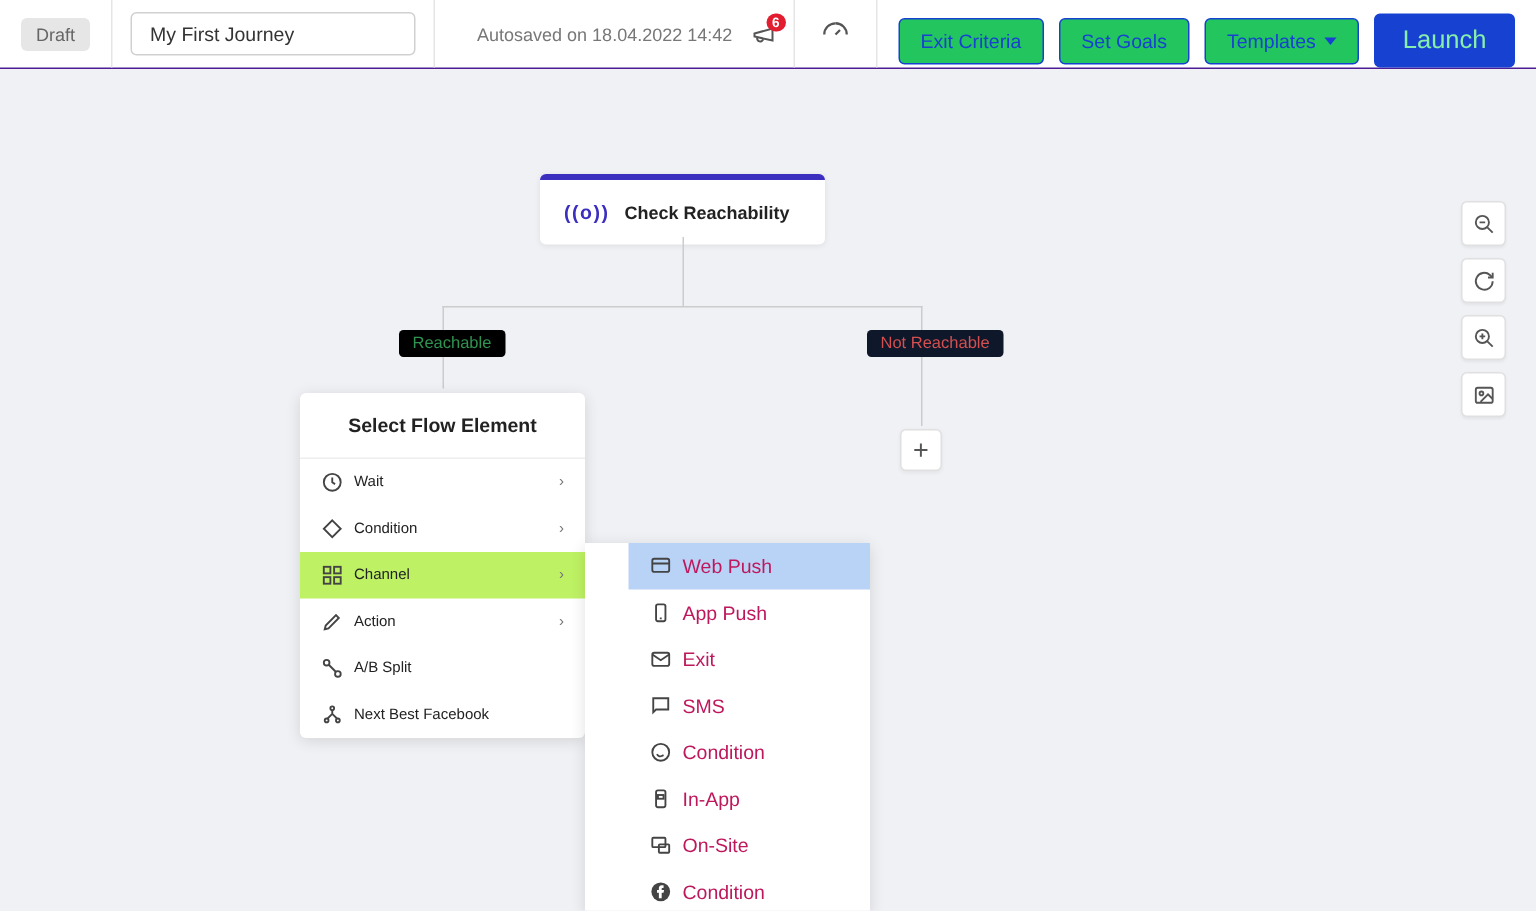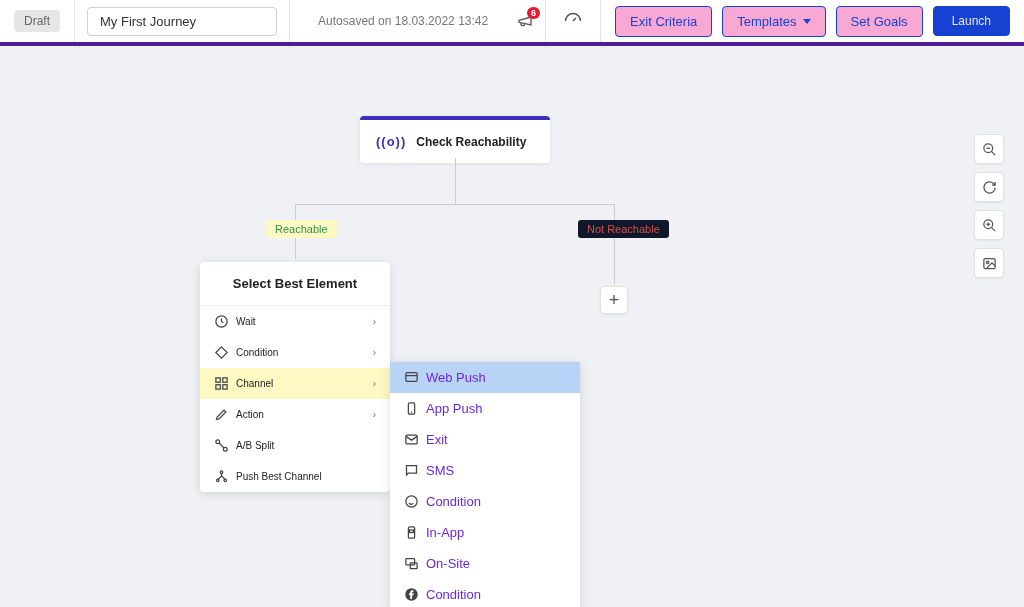--- a/index.html
+++ b/index.html
@@ -1,100 +1,100 @@
 <!DOCTYPE html>
 <html><head>
 <meta charset="utf-8">
 <style>
 * { box-sizing: border-box; margin: 0; padding: 0; }
 body { font-family: -apple-system, BlinkMacSystemFont, 'Segoe UI', Arial, sans-serif; background: #f0f1f4; width: 1024px; height: 607px; overflow: hidden; position: relative; }
 
-.topbar { height: 46px; background: #fff; display: flex; align-items: center; border-bottom: 4px solid #4c1d95; }
+.topbar { height: 46px; background: #fff; display: flex; align-items: flex-end; border-bottom: 1px solid #4c1d95; }
 .topbar-seg { height: 100%; display: flex; align-items: center; border-right: 1px solid #e5e5e5; padding: 0 12px; }
 .draft-badge { background: #e6e6e6; color: #666; font-size: 12px; padding: 4px 10px; border-radius: 4px; }
 .journey-name { border: 1px solid #d0d0d0; border-radius: 4px; padding: 6px 12px; font-size: 13px; color: #333; width: 190px; background: #fff; }
 .autosave { font-size: 12px; color: #777; flex: 1; padding-left: 16px; display: flex; align-items: center; }
 .bell-wrap { position: relative; margin-left: auto; color: #555; }
 .bell-badge { position: absolute; top: -6px; right: -7px; background: #e11d2f; color: #fff; font-size: 9px; font-weight: 700; border-radius: 8px; padding: 1px 4px; }
 .speed-seg { padding: 0 18px; color: #555; }
 .actions { display: flex; gap: 10px; padding: 0 14px; align-items: center; }
-.btn-outline { background: #f9a8d4; color: #1742d1; border: 1px solid #1742d1; font-size: 13px; padding: 7px 14px; border-radius: 4px; cursor: pointer; display: flex; align-items: center; gap: 6px; }
-.btn-primary { background: #1742d1; color: #e5e5e5; border: 1px solid #1742d1; font-size: 12px; padding: 7px 18px; border-radius: 4px; cursor: pointer; }
+.btn-outline { background: #22c55e; color: #1742d1; border: 1px solid #1742d1; font-size: 13px; padding: 7px 14px; border-radius: 4px; cursor: pointer; display: flex; align-items: center; gap: 6px; }
+.btn-primary { background: #1742d1; color: #86efac; border: 1px solid #1742d1; font-size: 17px; padding: 7px 18px; border-radius: 4px; cursor: pointer; }
 .caret { width: 0; height: 0; border-left: 4px solid transparent; border-right: 4px solid transparent; border-top: 5px solid currentColor; }
 
 .canvas { position: relative; width: 100%; height: calc(100% - 46px); }
 
 .node-check { position: absolute; left: 360px; top: 70px; width: 190px; background: #fff; border-radius: 4px; box-shadow: 0 1px 4px rgba(0,0,0,.08); }
 .node-bar { height: 4px; background: #3c2fbf; border-radius: 4px 4px 0 0; }
 .node-body { display: flex; align-items: center; gap: 10px; padding: 14px 16px; font-size: 12px; font-weight: 600; color: #222; }
 .reach-icon { color: #3c2fbf; font-weight: 700; letter-spacing: 1px; font-size: 13px; }
 
 .conn-v1 { position: absolute; left: 455px; top: 112px; width: 1px; height: 46px; background: #ccc; }
 .conn-h { position: absolute; left: 295px; top: 158px; width: 320px; height: 1px; background: #ccc; }
 .conn-v2 { position: absolute; left: 295px; top: 158px; width: 1px; height: 55px; background: #ccc; }
 .conn-v3 { position: absolute; left: 614px; top: 158px; width: 1px; height: 80px; background: #ccc; }
 
 .tag { position: absolute; font-size: 11px; padding: 3px 9px; border-radius: 3px; }
-.tag-reach { left: 266px; top: 174px; background: #fef9c3; color: #2f9351; }
+.tag-reach { left: 266px; top: 174px; background: #000000; color: #2f9351; }
 .tag-notreach { left: 578px; top: 174px; background: #0f172a; color: #d45050; }
 
 .add-node { position: absolute; left: 600px; top: 240px; width: 28px; height: 28px; background: #fff; border: 1px solid #e0e0e0; border-radius: 4px; display: flex; align-items: center; justify-content: center; font-size: 18px; color: #555; cursor: pointer; box-shadow: 0 1px 3px rgba(0,0,0,.06); }
 
 .flow-panel { position: absolute; left: 200px; top: 216px; width: 190px; background: #fff; border-radius: 4px; box-shadow: 0 2px 10px rgba(0,0,0,.12); }
 .flow-title { font-size: 13px; font-weight: 700; text-align: center; padding: 14px 10px; border-bottom: 1px solid #eee; color: #222; }
 .flow-item { display: flex; align-items: center; padding: 8px 14px; font-size: 10px; color: #222; cursor: pointer; }
 .flow-item .ico { width: 22px; color: #444; display: flex; align-items: center; }
 .flow-item .lbl { flex: 1; }
 .flow-item .chev { color: #777; }
-.flow-item.selected { background: #fef9c3; }
+.flow-item.selected { background: #bef264; }
 
 .sub-panel { position: absolute; left: 390px; top: 316px; width: 190px; background: #fff; box-shadow: 0 2px 10px rgba(0,0,0,.12); }
-.sub-item { display: flex; align-items: center; padding: 8px 14px; font-size: 13px; color: #6d28d9; cursor: pointer; }
+.sub-item { display: flex; align-items: center; padding: 8px 14px; font-size: 13px; color: #be185d; cursor: pointer; margin-left: 29px; }
 .sub-item .ico { width: 22px; color: #444; display: flex; align-items: center; }
 .sub-item.highlight { background: #b9d3f7; }
 
 .tool-rail { position: absolute; right: 20px; top: 88px; display: flex; flex-direction: column; gap: 8px; }
 .tool-btn { width: 30px; height: 30px; background: #fff; border: 1px solid #e0e0e0; border-radius: 4px; display: flex; align-items: center; justify-content: center; color: #555; cursor: pointer; box-shadow: 0 1px 2px rgba(0,0,0,.06); }
 
 svg { display: block; }
 </style>
 </head>
 <body>
 
 <div class="topbar">
   <div class="topbar-seg" style="padding-left:14px;padding-right:14px;">
     <span class="draft-badge">Draft</span>
   </div>
   <div class="topbar-seg">
     <input class="journey-name" value="My First Journey" style="">
   </div>
   <div class="topbar-seg" style="flex:1;">
-    <span class="autosave">Autosaved on 18.03.2022 13:42</span>
+    <span class="autosave">Autosaved on 18.04.2022 14:42</span>
     <span class="bell-wrap">
       <svg width="16" height="16" viewBox="0 0 24 24" fill="none" stroke="currentColor" stroke-width="2">
           <path d="M3 11l18-5v12L3 14v-3z"></path>
           <path d="M11.6 16.8a3 3 0 1 1-5.8-1.6"></path>
         </svg>
       <span class="bell-badge">6</span>
     </span>
   </div>
   <div class="topbar-seg speed-seg">
     <svg width="18" height="18" viewBox="0 0 24 24" fill="none" stroke="currentColor" stroke-width="2">
         <path d="M12 2a10 10 0 0 0-10 10"></path>
         <path d="M22 12a10 10 0 0 0-10-10"></path>
         <path d="M12 12l4-4"></path>
       </svg>
   </div>
   <div class="actions">
     <button class="btn-outline">Exit Criteria</button>
+    <button class="btn-outline">Set Goals</button>
     <button class="btn-outline">
       <span>Templates</span>
       <span class="caret"></span>
     </button>
-    <button class="btn-outline">Set Goals</button>
     <button class="btn-primary">Launch</button>
   </div>
 </div>
 
 <div class="canvas">
 
   <div class="node-check">
     <div class="node-bar"></div>
     <div class="node-body">
       <span class="reach-icon">((o))</span>
@@ -106,21 +106,21 @@
   <div class="conn-h"></div>
   <div class="conn-v2"></div>
   <div class="conn-v3"></div>
 
   <div class="tag tag-reach">Reachable</div>
   <div class="tag tag-notreach">Not Reachable</div>
 
   <div class="add-node">+</div>
 
   <div class="flow-panel">
-    <div class="flow-title">Select Best Element</div>
+    <div class="flow-title">Select Flow Element</div>
 
     <div class="flow-item">
       <span class="ico">
           <svg width="15" height="15" viewBox="0 0 24 24" fill="none" stroke="currentColor" stroke-width="2">
             <circle cx="12" cy="12" r="9"></circle>
             <path d="M12 7v5l3 2"></path>
           </svg>
         </span>
       <span class="lbl">Wait</span>
       <span class="chev">›</span>
@@ -172,21 +172,21 @@
 
     <div class="flow-item">
       <span class="ico">
           <svg width="15" height="15" viewBox="0 0 24 24" fill="none" stroke="currentColor" stroke-width="2">
             <circle cx="12" cy="5" r="2"></circle>
             <circle cx="6" cy="18" r="2"></circle>
             <circle cx="18" cy="18" r="2"></circle>
             <path d="M12 7v4M12 11l-5 5M12 11l5 5"></path>
           </svg>
         </span>
-      <span class="lbl">Push Best Channel</span>
+      <span class="lbl">Next Best Facebook</span>
     </div>
   </div>
 
   <div class="sub-panel">
     <div class="sub-item highlight">
       <span class="ico">
           <svg width="15" height="15" viewBox="0 0 24 24" fill="none" stroke="currentColor" stroke-width="2">
             <rect x="3" y="4" width="18" height="14" rx="2"></rect>
             <line x1="3" y1="9" x2="21" y2="9"></line>
           </svg>

